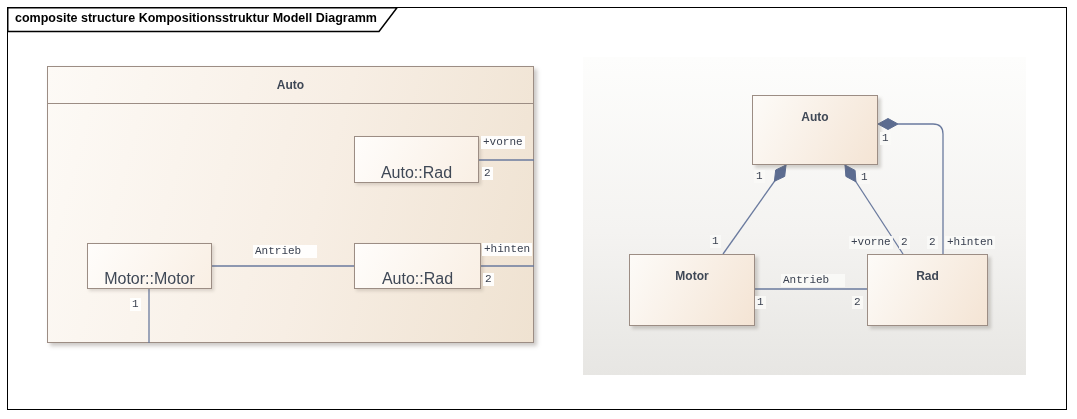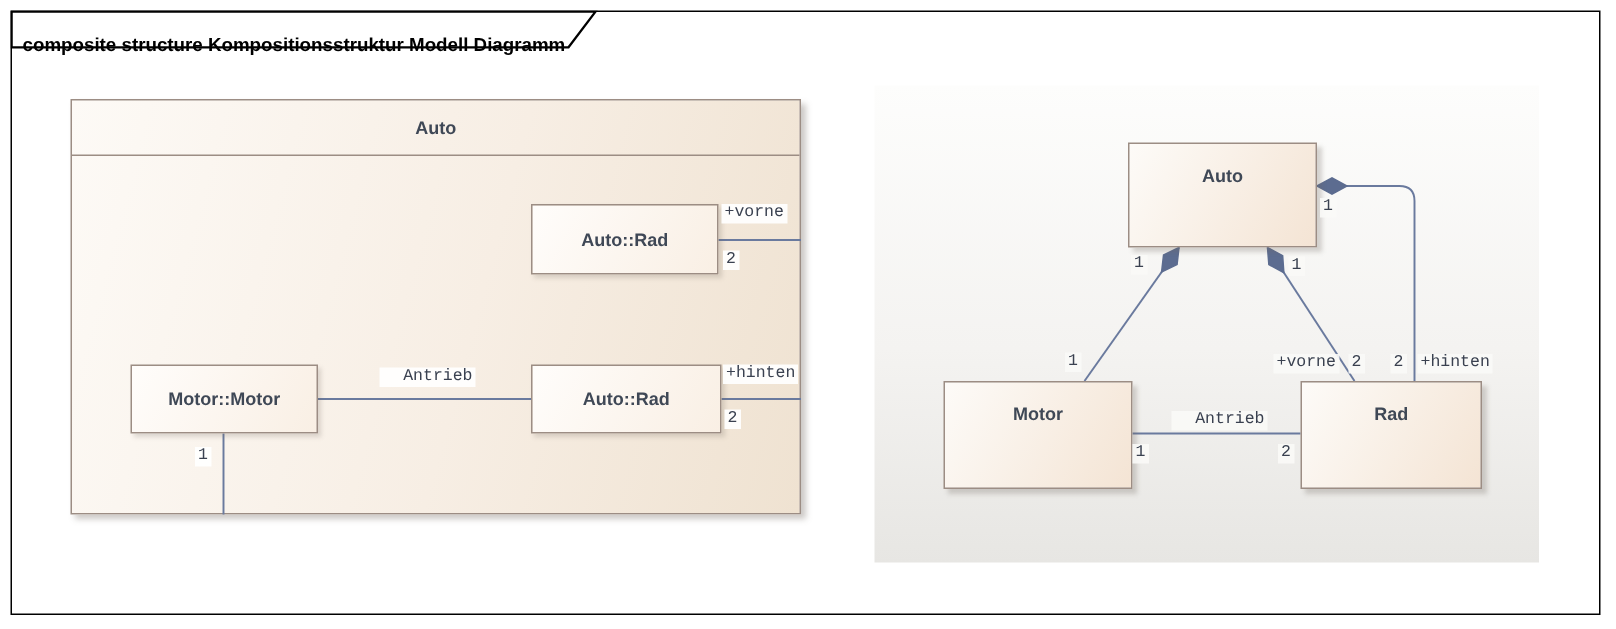--- a/index.html
+++ b/index.html
@@ -10,42 +10,42 @@
     --label-ink:#3a4150;
     --title-ink:#3f4856;
   }
   html,body{margin:0;padding:0;background:#ffffff;}
   .page{position:relative;width:1077px;height:419px;background:#ffffff;
         font-family:"Liberation Sans",sans-serif;overflow:hidden;}
   .page-border{position:absolute;left:7px;top:7px;width:1060px;height:403px;
         border:1.5px solid var(--page-border);box-sizing:border-box;}
   .tab-svg{position:absolute;left:7px;top:7px;}
   .tab-title{position:absolute;left:15px;top:11px;font-size:12.5px;font-weight:bold;
-        color:#000;white-space:nowrap;margin-top:12px;}
+        color:#000;white-space:nowrap;}
   
   .frame{position:absolute;left:47px;top:66px;width:487px;height:277px;
         border:1px solid var(--box-border);box-sizing:border-box;
         background:linear-gradient(105deg,#fdfaf6 0%,#f7eee4 55%,#efe2d1 100%);
         box-shadow:3px 3px 4px rgba(110,100,92,0.35);}
   .frame-header{position:absolute;left:0;top:0;width:100%;height:37px;
         border-bottom:1px solid var(--box-border);box-sizing:border-box;
         display:flex;align-items:center;justify-content:center;
         font-size:12px;font-weight:bold;color:var(--title-ink);}
   .part-box{position:absolute;border:1px solid var(--box-border);box-sizing:border-box;
         background:linear-gradient(120deg,#fffdfb 0%,#f9efe4 100%);
-        display:flex;align-items:center;justify-content:center;
-        font-size:12px;font-weight:bold;color:var(--title-ink);
+        display:flex;align-items:flex-end;justify-content:center;
+        font-size:16px;font-weight:normal;color:var(--title-ink);
         box-shadow:2px 2px 3px rgba(110,100,92,0.22);}
   .conn-layer{position:absolute;left:0;top:0;}
   .conn{stroke:var(--conn);stroke-width:1.3;fill:none;}
   .diamond{fill:var(--diamond);stroke:var(--diamond);}
   .lbl{position:absolute;font-size:11px;color:var(--label-ink);
         background:rgba(255,255,255,0.92);padding:0 2px;line-height:13px;white-space:nowrap;font-family:Liberation Mono, monospace;}
   .lbl-plain{background:rgba(250,249,247,0.9);}
-  .lbl-center{text-align:right;}
+  .lbl-center{text-align:left;}
   
   .panel{position:absolute;left:583px;top:57px;width:443px;height:318px;
         background:linear-gradient(to bottom,#fdfdfc 0%,#f4f3f1 55%,#e7e6e3 100%);}
   .class-box{position:absolute;border:1px solid var(--box-border);box-sizing:border-box;
         background:linear-gradient(120deg,#fdfbf8 0%,#f4e4d4 100%);
         display:flex;align-items:flex-start;justify-content:center;padding-top:14px;
         font-size:12px;font-weight:bold;color:var(--title-ink);
         box-shadow:3px 3px 3px rgba(110,105,98,0.28);}
 </style>
 </head>

